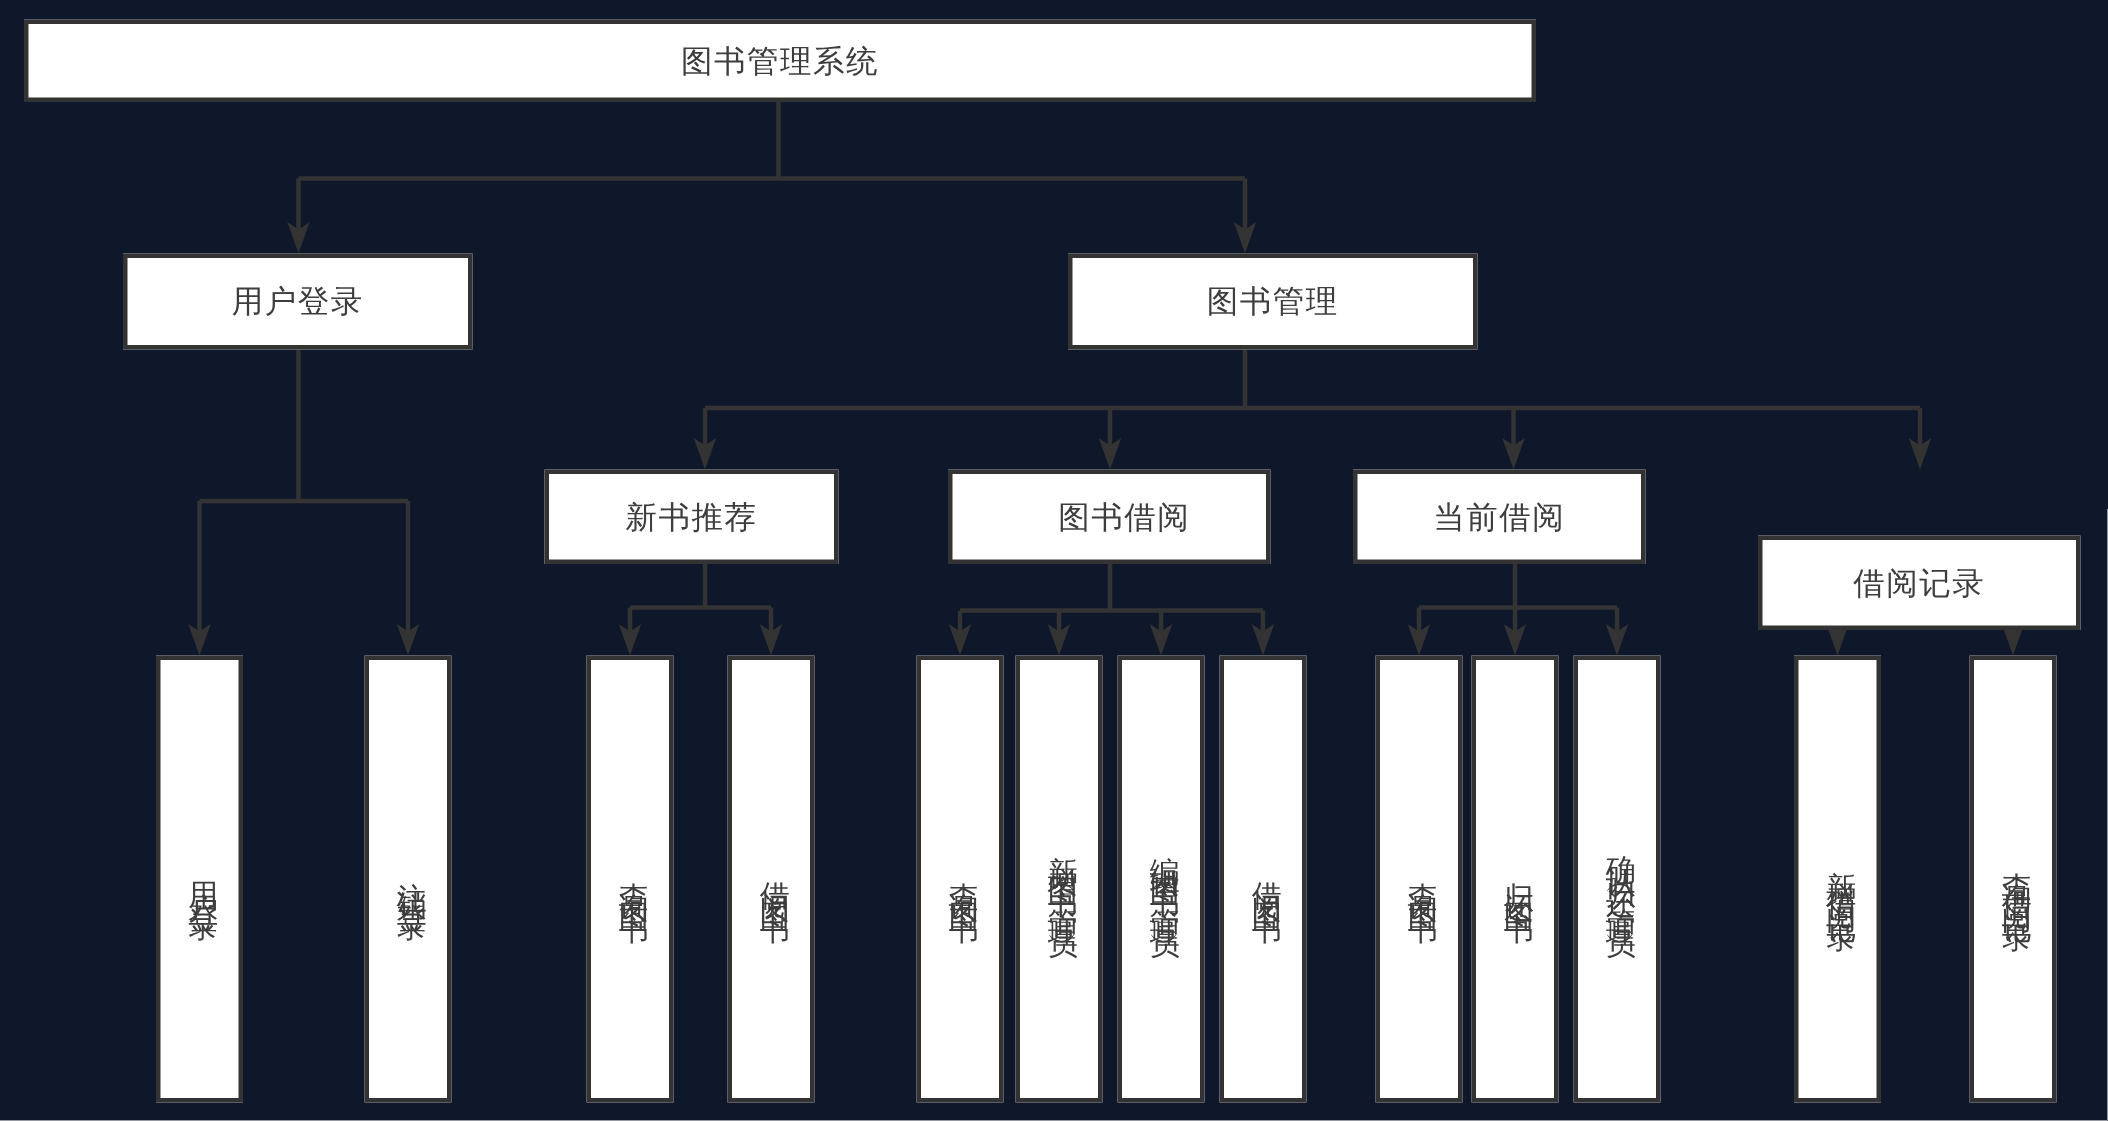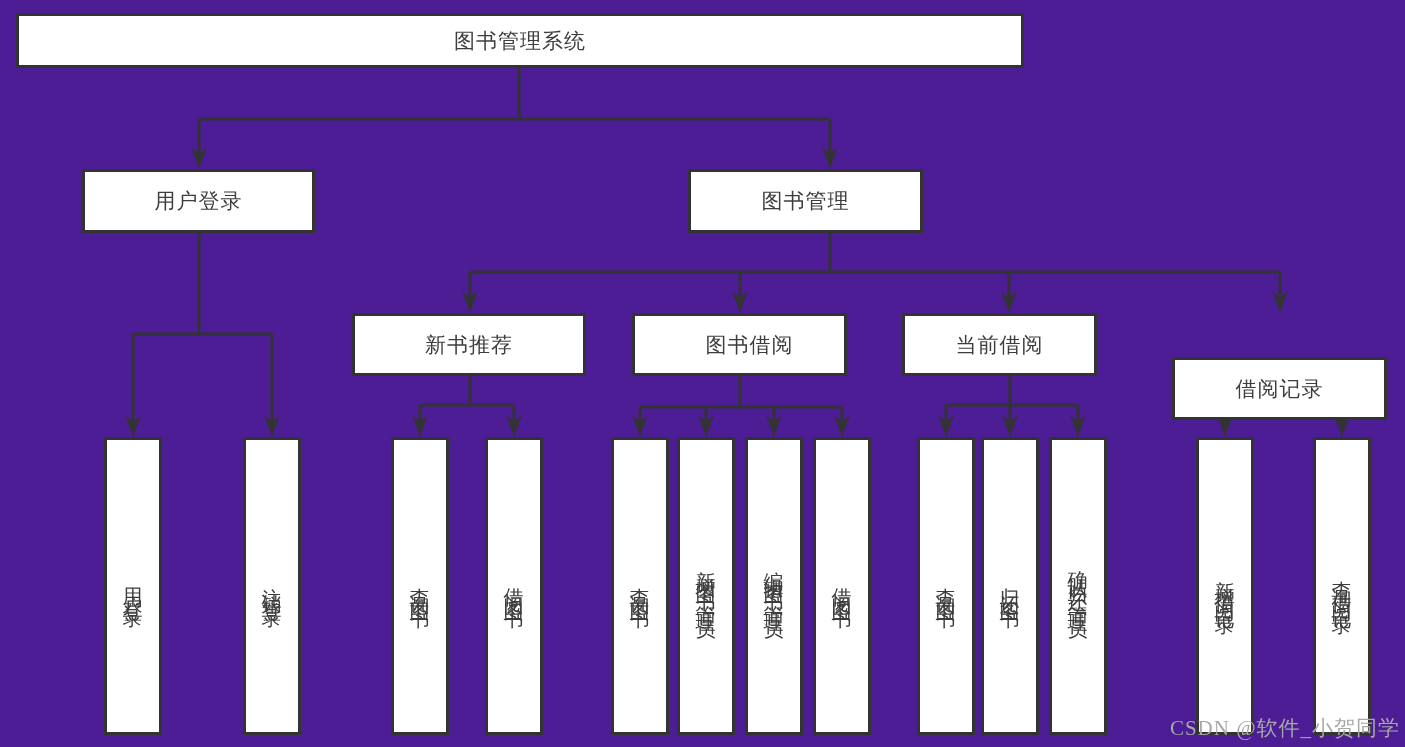--- a/index.html
+++ b/index.html
@@ -1,22 +1,22 @@
 <!DOCTYPE html>
 <html><head>
 <meta charset="utf-8">
 <style>
   html, body { margin: 0; padding: 0; background: #ffffff; }
   #canvas {
     position: relative;
     width: 1405px;
     height: 747px;
-    background: #4c1d95;
+    background: #0f172a;
     overflow: hidden;
-    font-family: Liberation Serif, serif;
+    font-family: Liberation Mono, monospace;
   }
   #connector-svg {
     position: absolute;
     left: 0; top: 0;
     width: 1405px; height: 747px;
   }
   .hbox {
     position: absolute;
     box-sizing: border-box;
     border: 3px solid #333333;
@@ -124,25 +124,25 @@
          M1342 437 L1334.5 416 L1342 421 L1349.5 416 Z"></path>
   </svg>
 
   <div class="hbox root">
     <span>图书管理系统</span>
   </div>
 
   <div class="hbox lvl2" style="left:82px; width:233px;">
     <span>用户登录</span>
   </div>
-  <div class="hbox lvl2" style="left:688px; width:235px;">
+  <div class="hbox lvl2" style="left:712px; width:273px;">
     <span>图书管理</span>
   </div>
 
-  <div class="hbox lvl3" style="left:352px; width:234px;text-align:right;">
+  <div class="hbox lvl3" style="left:363px; width:196px;text-align:right;">
     <span>新书推荐</span>
   </div>
   <div class="hbox lvl3" style="left:632px; width:215px;padding-left:20px;">
     <span>图书借阅</span>
   </div>
   <div class="hbox lvl3" style="left:902px; width:195px;">
     <span>当前借阅</span>
   </div>
   <div class="hbox lvl3" style="left:1172px; width:215px;margin-top:44px;">
     <span>借阅记录</span>
@@ -181,15 +181,14 @@
   <div class="vbox" style="left:1049px;">
     <span class="vtext">确认归还（管理员）</span>
   </div>
   <div class="vbox" style="left:1196px;">
     <span class="vtext">新增借阅记录</span>
   </div>
   <div class="vbox" style="left:1313px;">
     <span class="vtext">查询借阅记录</span>
   </div>
 
-  <div class="watermark">CSDN @软件_小贺同学</div>
 
 </div>
 
 </body></html>

